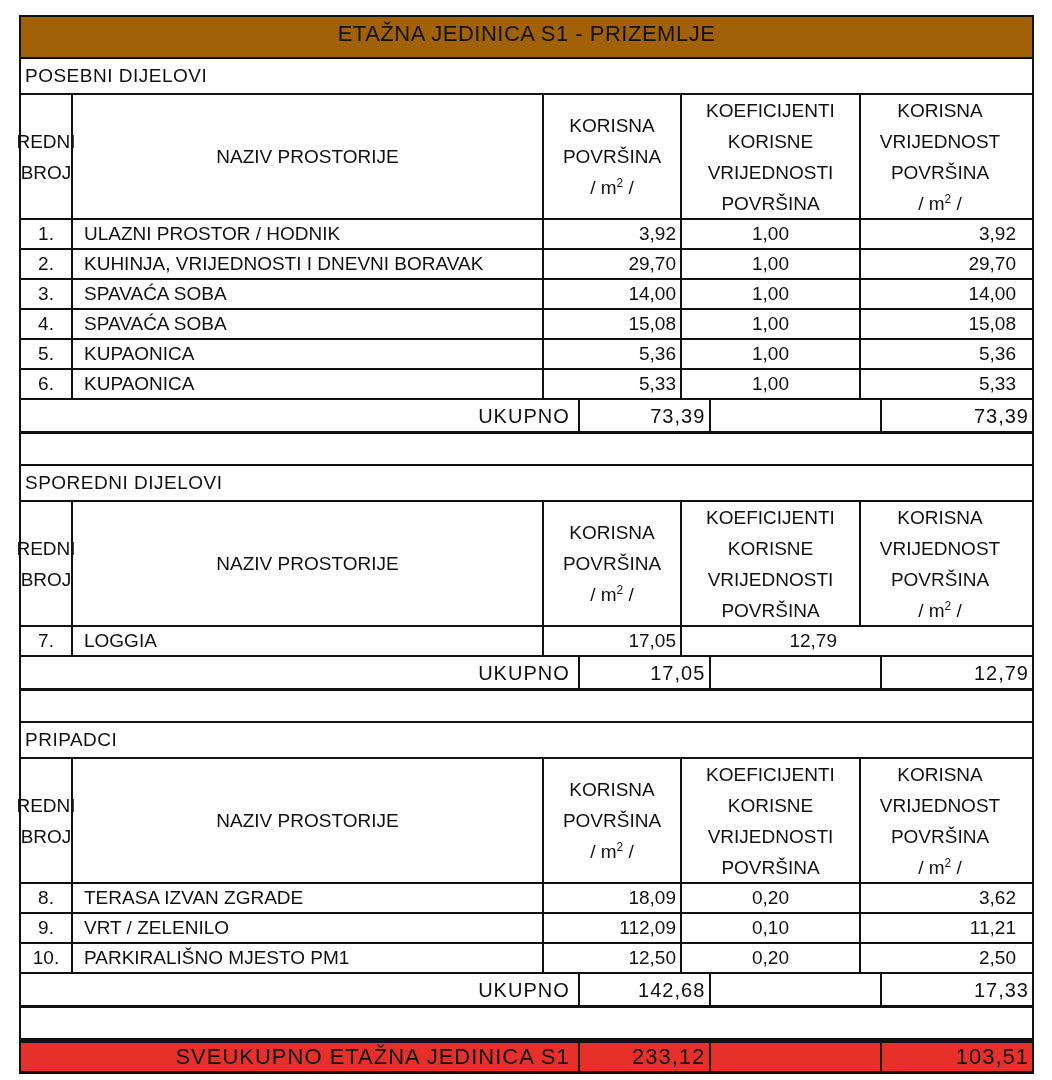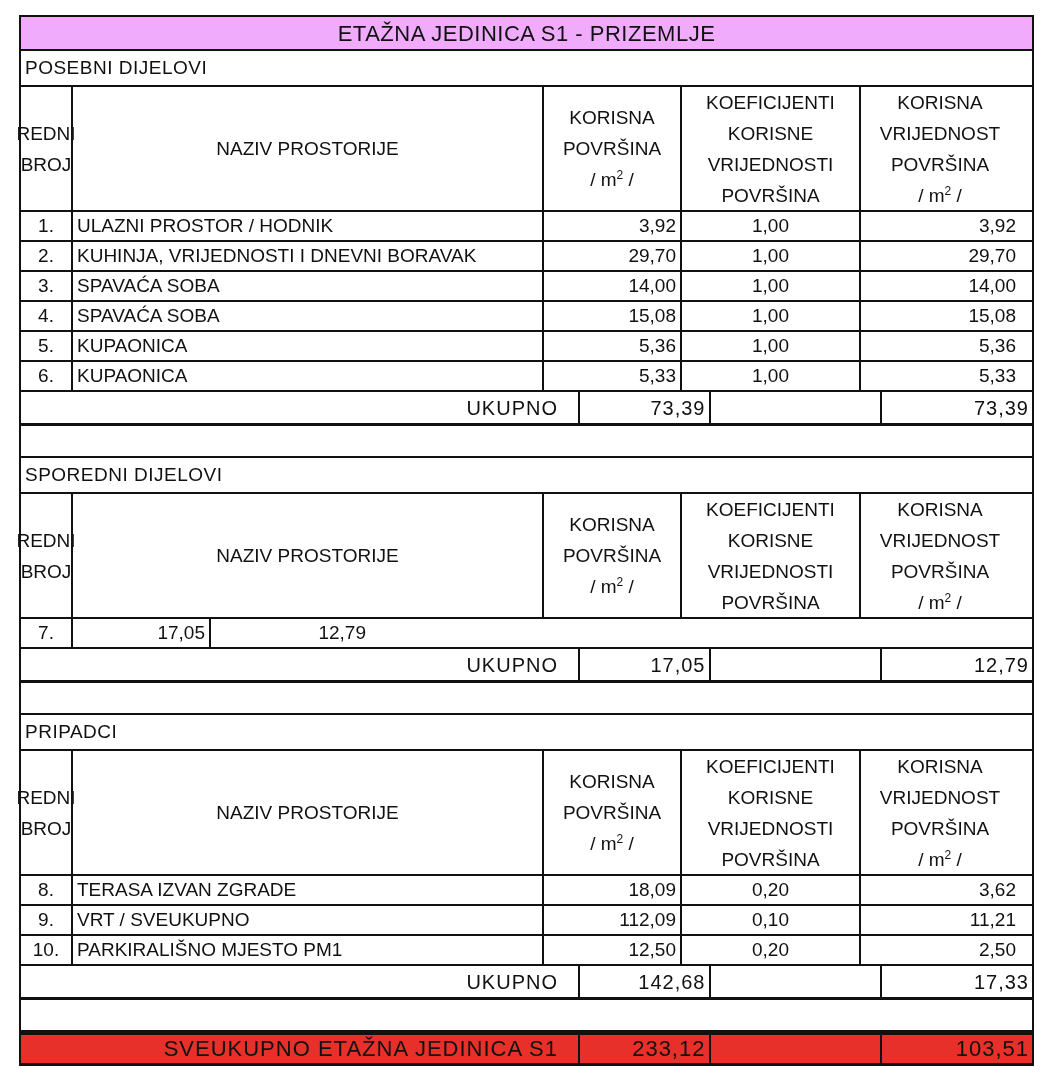--- a/index.html
+++ b/index.html
@@ -6,26 +6,26 @@
     body { width: 1052px; height: 1080px; position: relative; overflow: hidden;
            font-family: "Liberation Sans", "DejaVu Sans", sans-serif; color: #111; }
     .sheet { position: absolute; left: 19px; top: 15px; width: 1015px; }
     .row { position: relative; box-sizing: border-box; display: flex;
            border-left: 2px solid #111; border-right: 2px solid #111; border-bottom: 2px solid #111; }
     .row.first { border-top: 2px solid #111; }
     .cell { box-sizing: border-box; border-right: 2px solid #111; display: flex; align-items: center;
             font-size: 19px; line-height: 30px; }
     .cell:last-child { border-right: none; }
     .c1 { width: 52px; justify-content: center; }
-    .c2 { width: 471px; padding-left: 4px; }
+    .c2 { width: 471px; padding-left: 11px; }
     .c3 { width: 138px; justify-content: flex-end; padding-right: 4px; }
     .c4 { width: 179px; justify-content: center; }
     .c5 { width: 158px; justify-content: flex-end; padding-right: 3px; }
-    .c12 { width: 587px; justify-content: flex-end; padding-right: 20px; letter-spacing: 1px; }
-    .title { background: #f0abfc; height: 36px; justify-content: center; font-size: 22px; letter-spacing: 0.5px; }
+    .c12 { width: 587px; justify-content: flex-end; padding-right: 8px; letter-spacing: 1px; }
+    .title { background: #a16207; height: 44px; justify-content: center; font-size: 22px; letter-spacing: 0.5px; }
     .title span { line-height: 34px; }
     .section { height: 36px; font-size: 19px; padding-left: 4px; align-items: center; letter-spacing: 0.5px; }
     .spacer { height: 32px; }
     .hdr { height: 125px; }
     .hdr .cell { justify-content: center; text-align: center; }
     .hdr .stack { display: flex; flex-direction: column; align-items: center; line-height: 31px; }
     .data { height: 30px; }
     .total { height: 34px; border-bottom-width: 3px; }
     .total .cell { font-size: 20px; letter-spacing: 1px; }
     .grand { height: 34px; background: #e8302a; border-top: 3px solid #111; border-bottom: 3px solid #111; text-align: center; }
@@ -171,20 +171,21 @@
           <span>KORISNA</span>
           <span>VRIJEDNOST</span>
           <span>POVRŠINA</span>
           <span>/ m<span class="sup">2</span> /</span>
         </div>
       </div>
   </div>
 
   <div class="row data">
     <div class="cell c1">7.</div>
+    <div class="cell c2">LOGGIA</div>
     <div class="cell c3">17,05</div>
     <div class="cell c5">12,79</div>
   </div>
 
   <div class="row total">
     <div class="cell c12">UKUPNO</div>
     <div class="cell c3">17,05</div>
     <div class="cell c4"></div>
     <div class="cell c5">12,79</div>
   </div>
@@ -233,21 +234,21 @@
   <div class="row data">
     <div class="cell c1">8.</div>
     <div class="cell c2">TERASA IZVAN ZGRADE</div>
     <div class="cell c3">18,09</div>
     <div class="cell c4">0,20</div>
     <div class="cell c5">3,62</div>
   </div>
 
   <div class="row data">
     <div class="cell c1">9.</div>
-    <div class="cell c2">VRT / SVEUKUPNO</div>
+    <div class="cell c2">VRT / ZELENILO</div>
     <div class="cell c3">112,09</div>
     <div class="cell c4">0,10</div>
     <div class="cell c5">11,21</div>
   </div>
 
   <div class="row data">
     <div class="cell c1">10.</div>
     <div class="cell c2">PARKIRALIŠNO MJESTO PM1</div>
     <div class="cell c3">12,50</div>
     <div class="cell c4">0,20</div>

